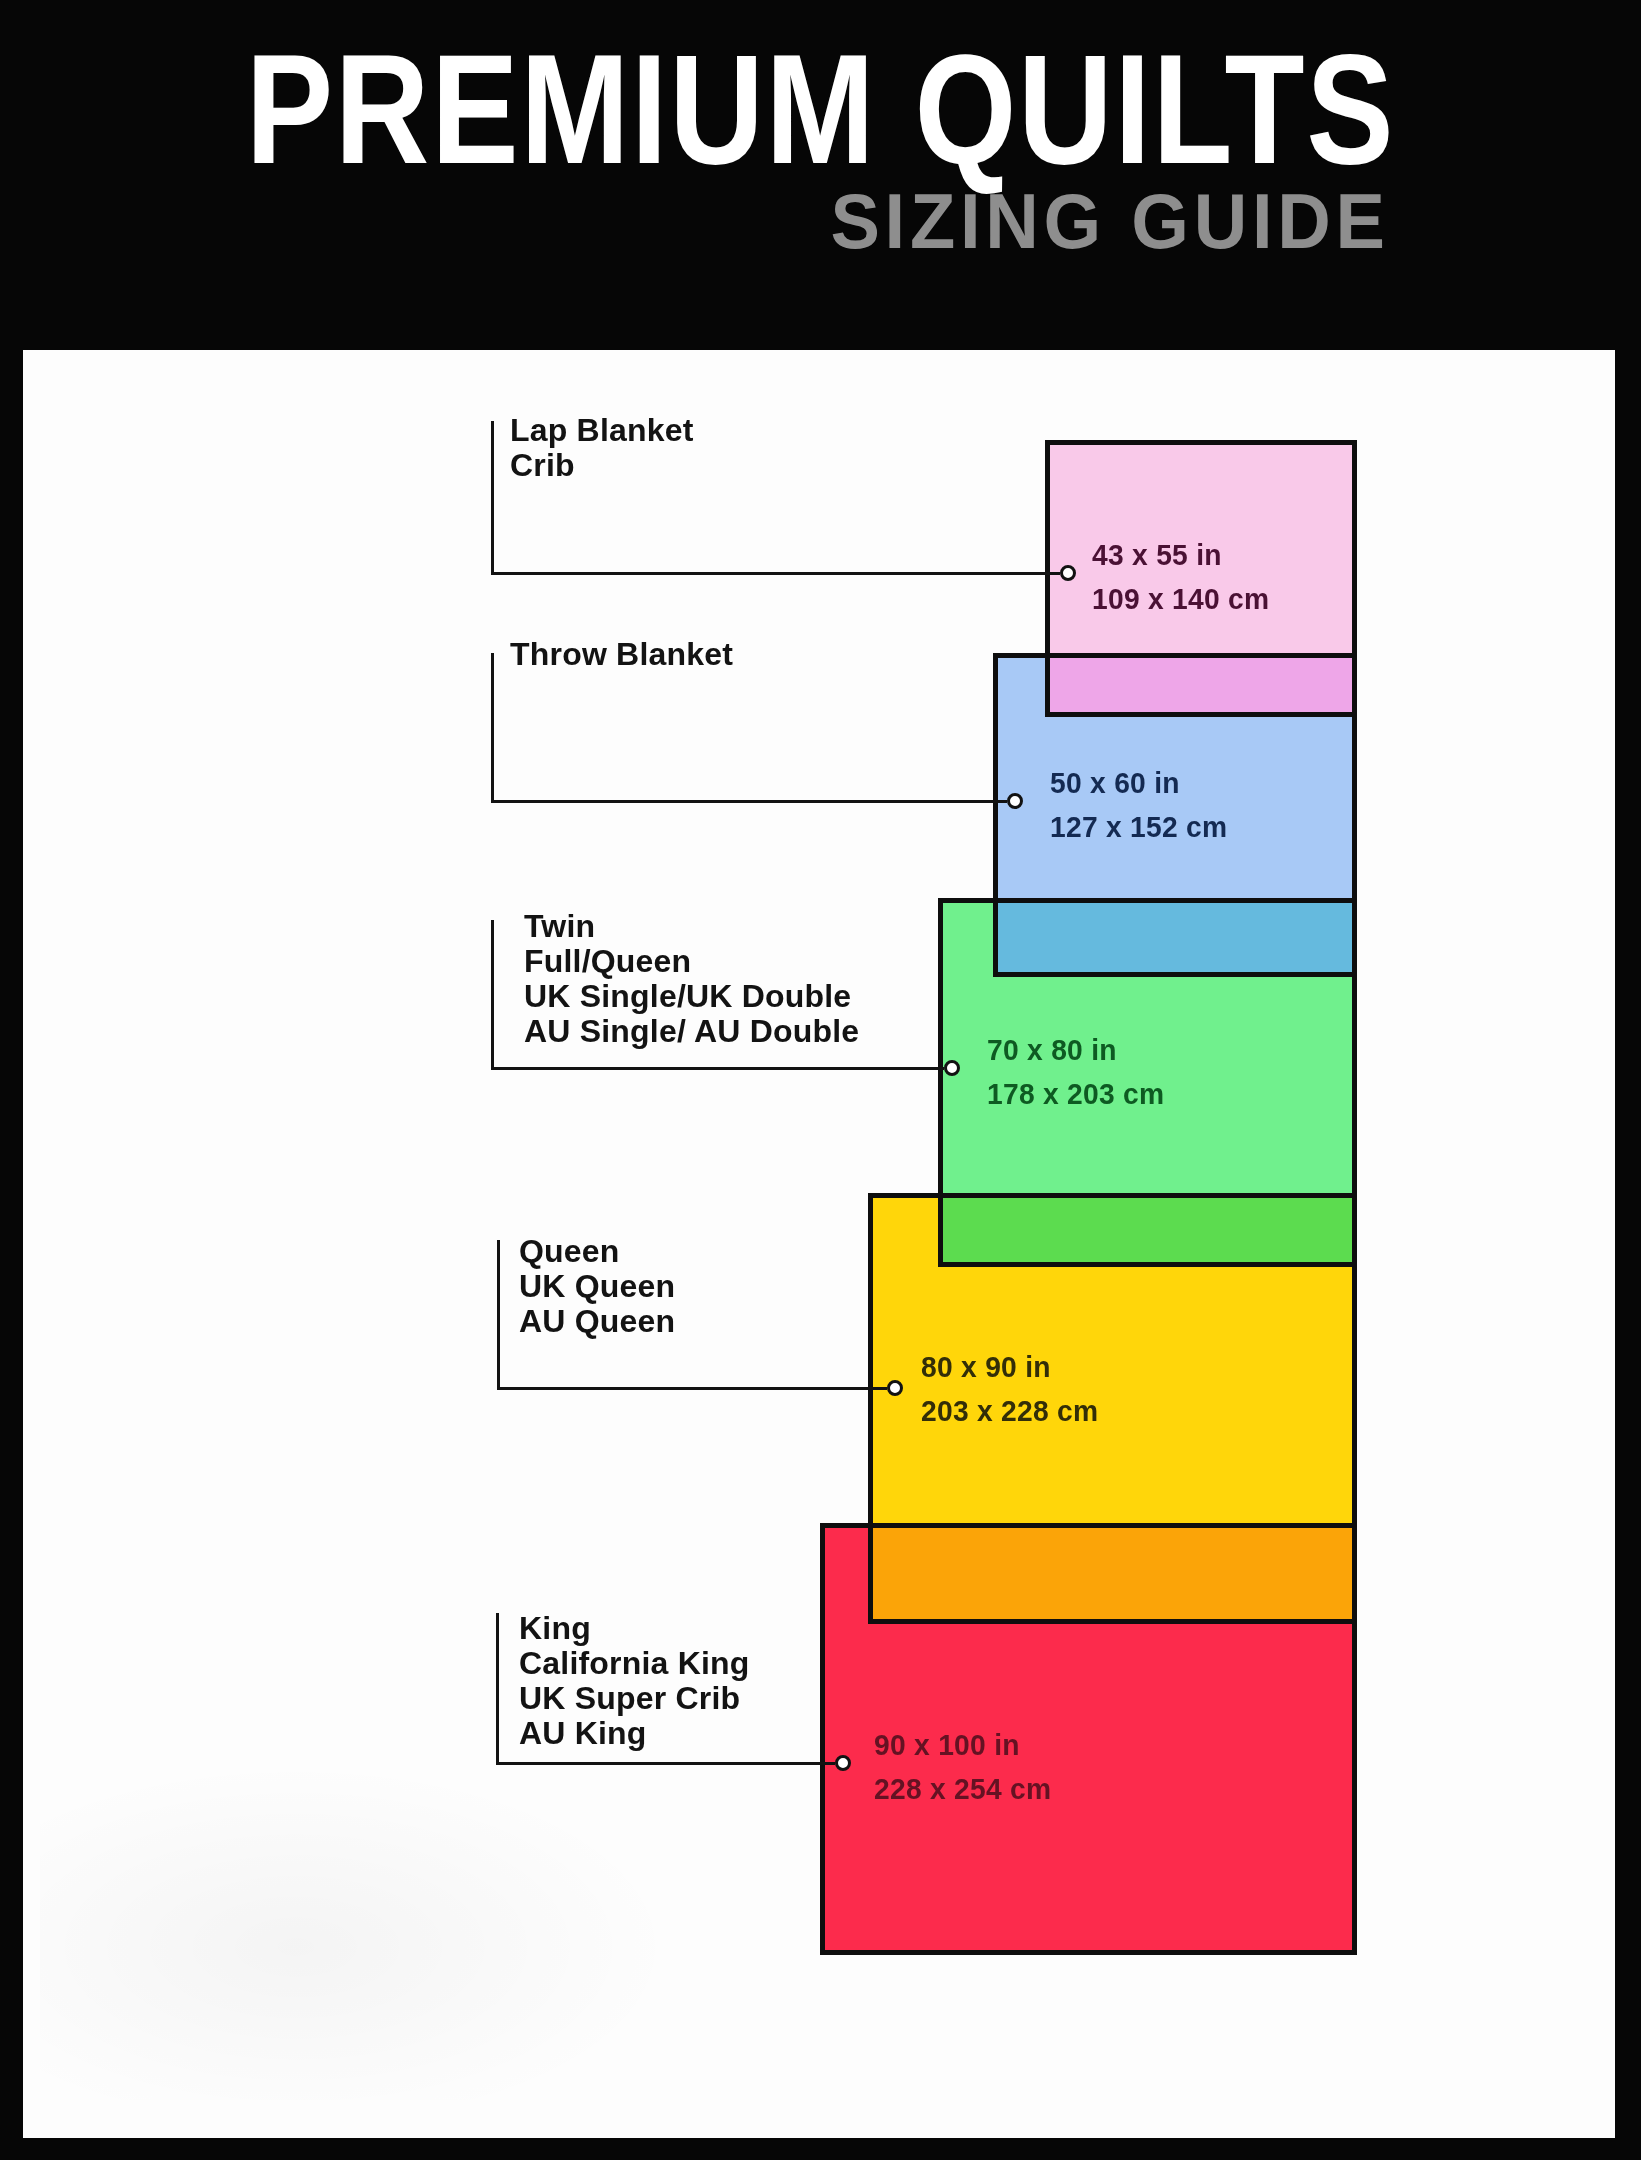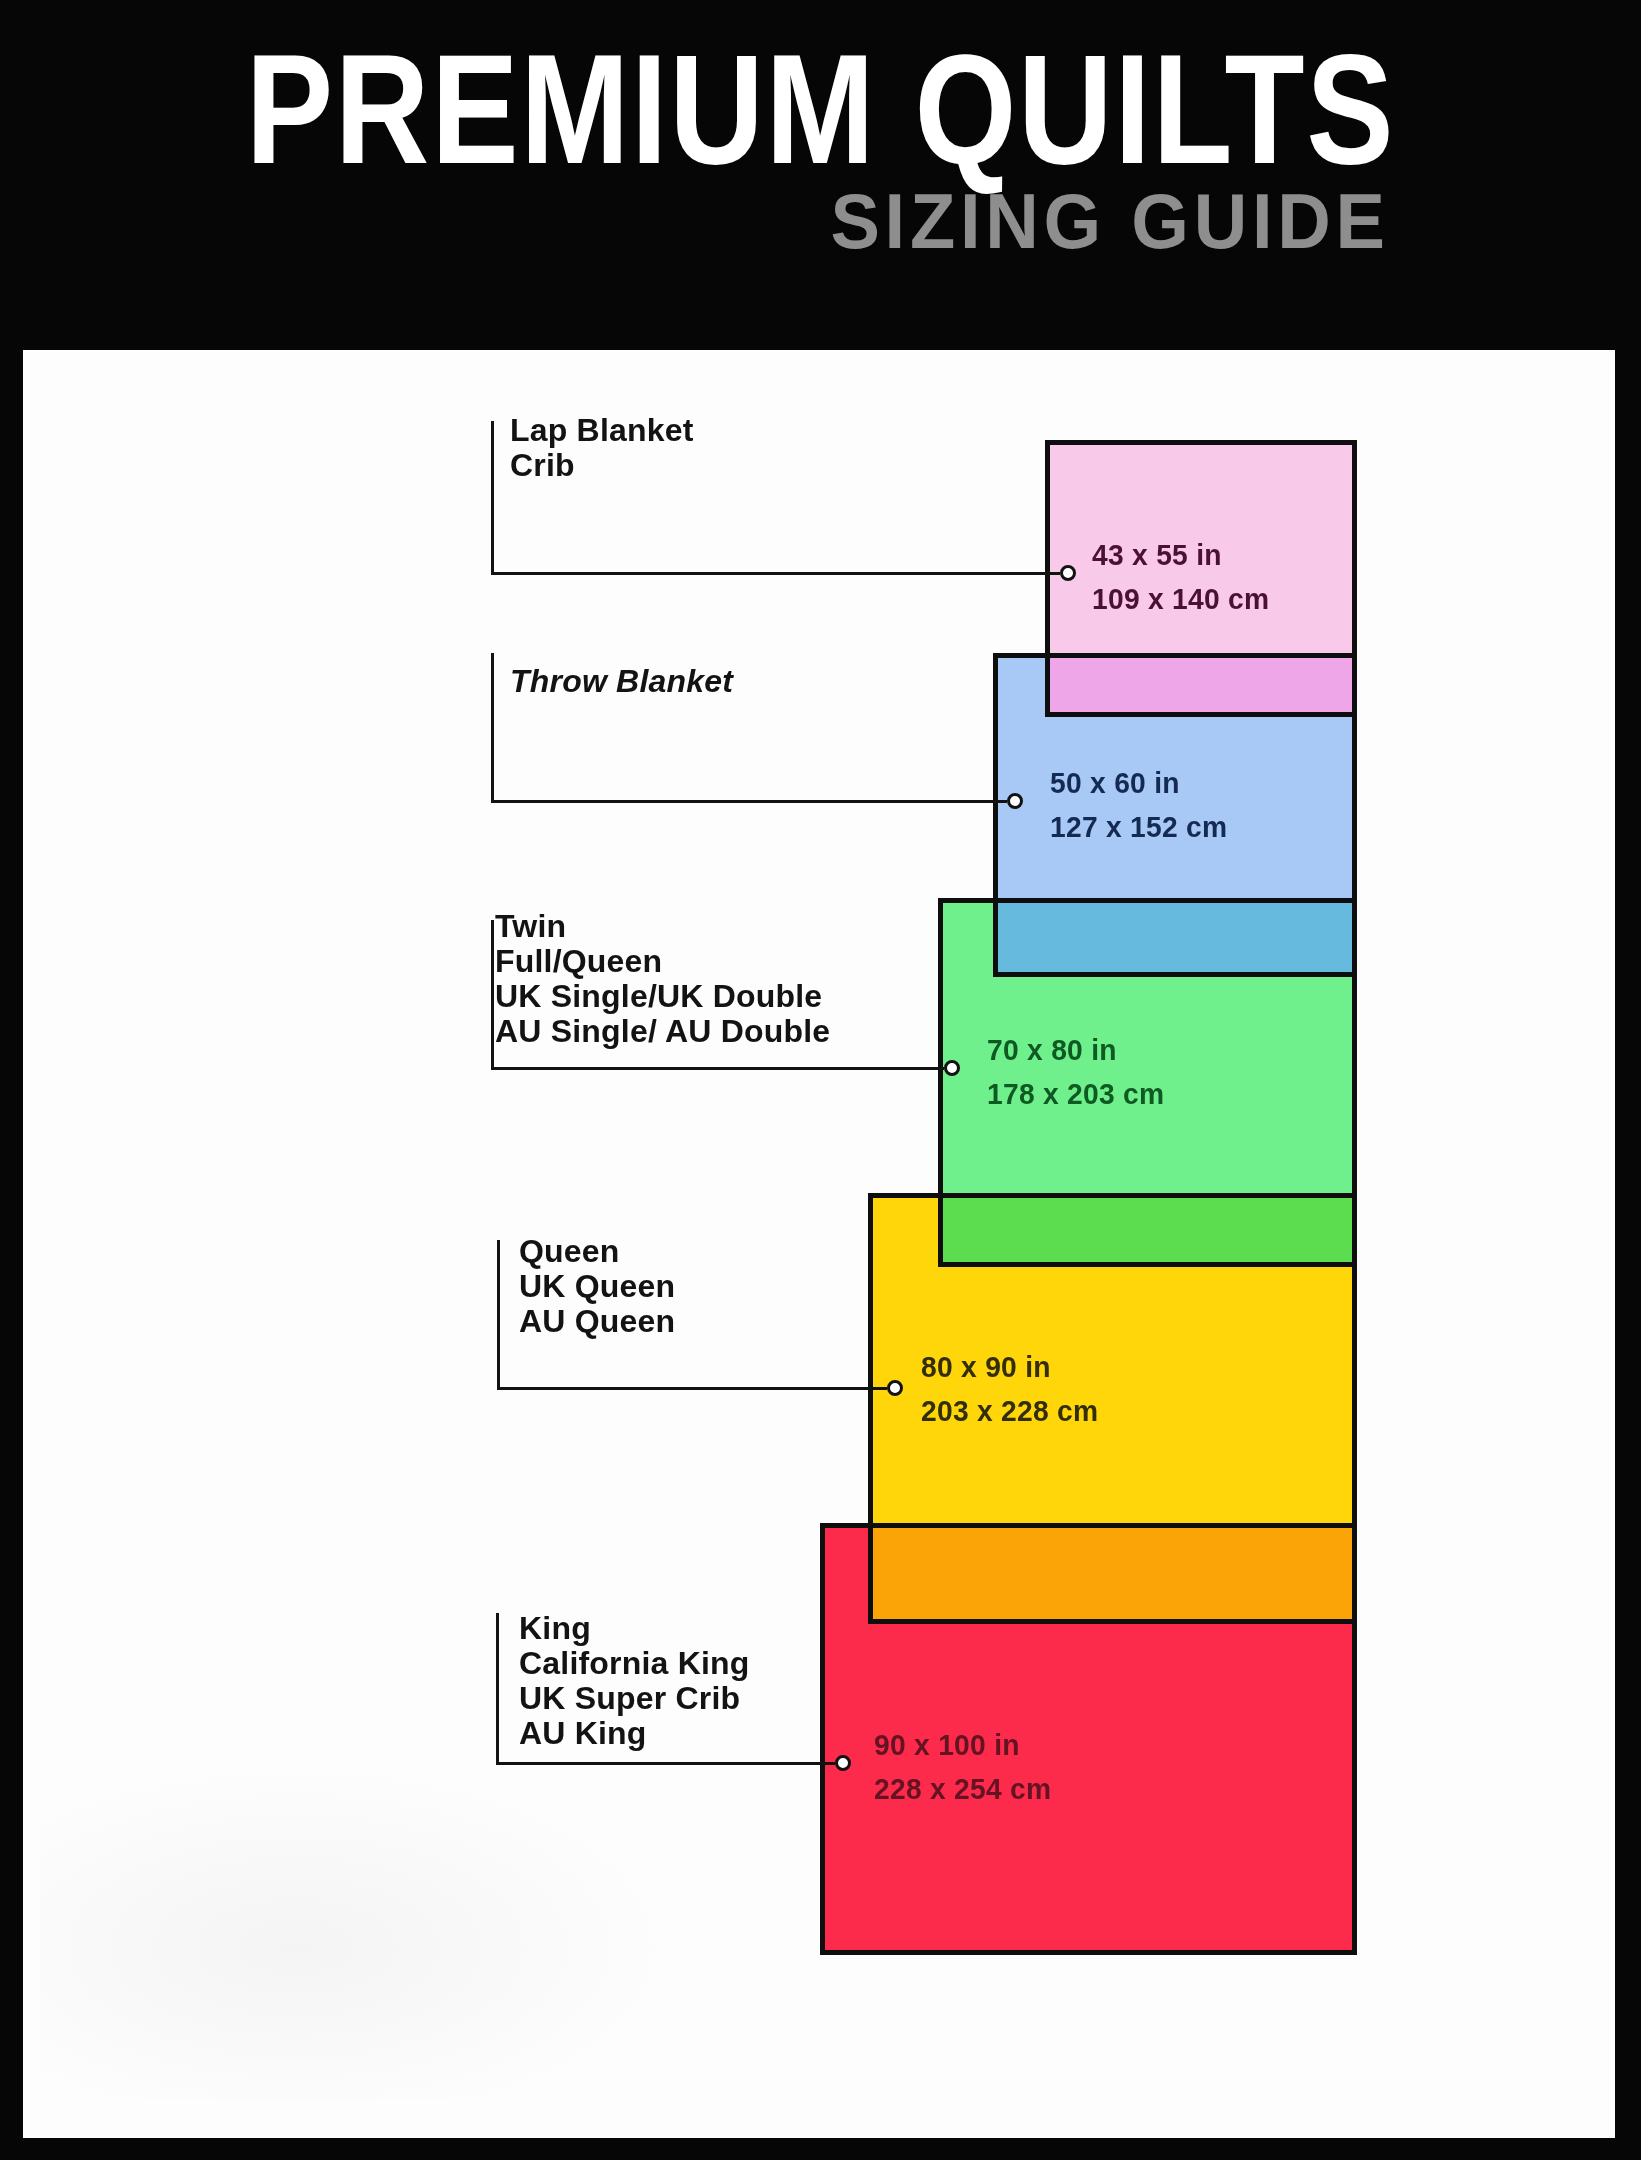--- a/index.html
+++ b/index.html
@@ -56,31 +56,31 @@
         <div>Lap Blanket</div>
         <div>Crib</div>
       </div>
       <div class="dims-block" style="left: 1092px; top: 533px; color: rgb(74, 17, 52);">
         <div>43 x 55 in</div>
         <div>109 x 140 cm</div>
       </div>
       <div class="vline" style="left: 491px; top: 653px; height: 150px;"></div>
       <div class="hline" style="left: 491px; top: 800px; width: 516px;"></div>
       <div class="leader-dot" style="left: 1007px; top: 793px;"></div>
-      <div class="label-block" style="left: 510px; top: 664px; font-style: italic;">
+      <div class="label-block" style="left: 510px; top: 637px;">
         <div>Throw Blanket</div>
       </div>
       <div class="dims-block" style="left: 1050px; top: 761px; color: rgb(20, 42, 82);">
         <div>50 x 60 in</div>
         <div>127 x 152 cm</div>
       </div>
       <div class="vline" style="left: 491px; top: 920px; height: 150px;"></div>
       <div class="hline" style="left: 491px; top: 1067px; width: 453px;"></div>
       <div class="leader-dot" style="left: 944px; top: 1060px;"></div>
-      <div class="label-block" style="left: 495px; top: 909px;">
+      <div class="label-block" style="left: 524px; top: 909px;">
         <div>Twin</div>
         <div>Full/Queen</div>
         <div>UK Single/UK Double</div>
         <div>AU Single/ AU Double</div>
       </div>
       <div class="dims-block" style="left: 987px; top: 1028px; color: rgb(14, 90, 34);">
         <div>70 x 80 in</div>
         <div>178 x 203 cm</div>
       </div>
       <div class="vline" style="left: 497px; top: 1240px; height: 150px;"></div>

